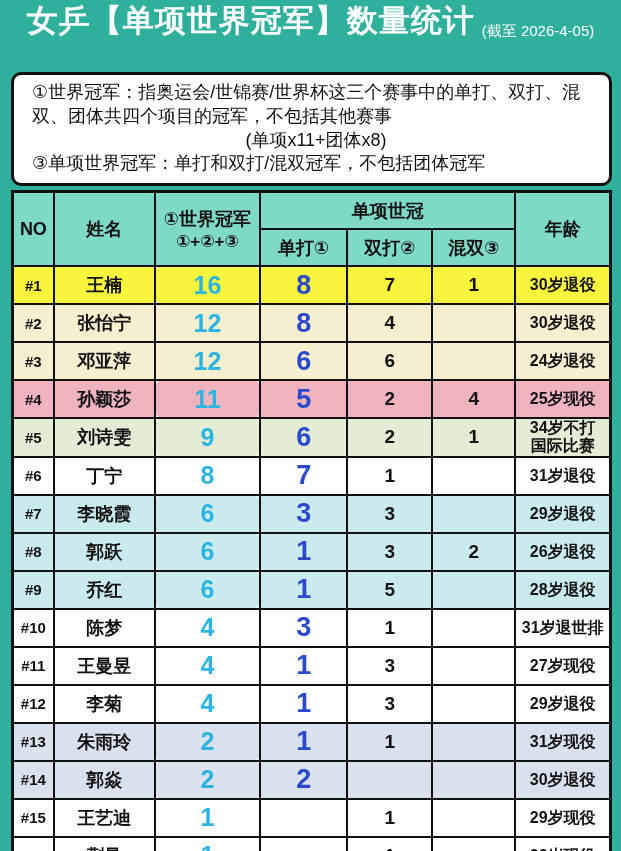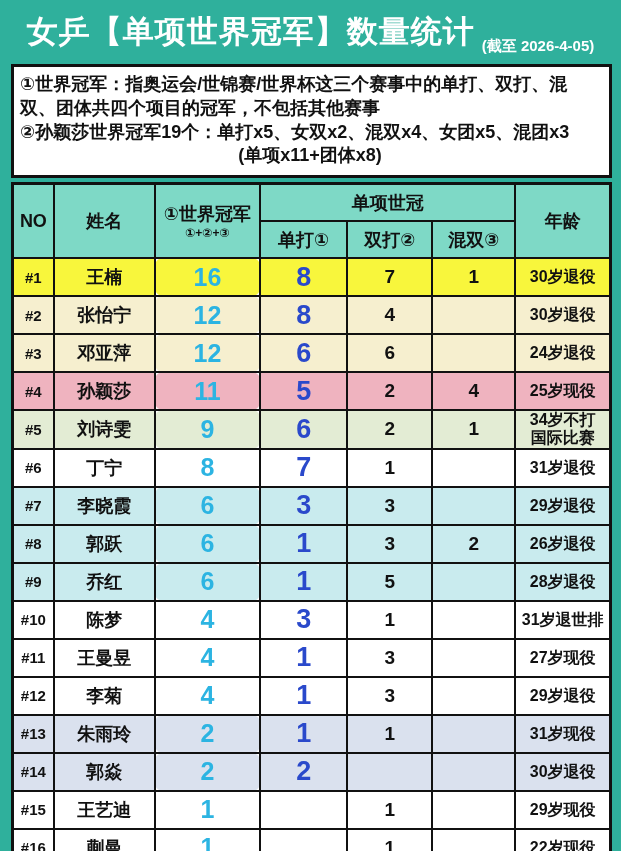--- a/index.html
+++ b/index.html
@@ -3,46 +3,45 @@
 <meta charset="utf-8">
 <style>
   html, body {
     margin: 0; padding: 0;
     width: 621px; height: 851px;
     overflow: hidden;
     background: #2fb09c;
     font-family: "Liberation Sans", "DejaVu Sans", sans-serif;
   }
   .title-bar {
-    height: 64px;
+    height: 72px;
     display: flex;
-    align-items: center;
     justify-content: center;
     gap: 7px;
     color: #ffffff;
   }
   .title-main {
     font-size: 31px;
     font-weight: 900;
     letter-spacing: 1px;
     text-align: center;
   }
   .title-suffix {
     font-size: 15px;
-    font-weight: 700;
-    margin-top: 28px;
+    font-weight: 400;
+    margin-top: 22px;
   }
   .notes {
     margin: 0 9px 4px 11px;
     background: #ffffff;
     border: 3px solid #111111;
-    border-radius: 0;
-    padding: 6px 9px 7px 6px;
+    border-radius: 10px;
+    padding: 6px 9px 7px 18px;
     font-size: 18px;
-    font-weight: 700;
+    font-weight: 400;
     color: #111111;
     line-height: 1.32;
   }
   .notes p { margin: 0; }
   .notes .center { text-align: center; }
   table {
     border-collapse: collapse;
     table-layout: fixed;
     width: 601px;
     margin: 0 0 0 11px;
@@ -56,41 +55,41 @@
     padding: 0 2px;
     overflow: hidden;
     color: #111111;
   }
   thead th {
     background: #7ed9c6;
     font-size: 18px;
     font-weight: 800;
     height: 35px;
   }
-  thead .sub-line { font-size: 12px; font-weight: 800; }
+  thead .sub-line { font-size: 17px; font-weight: 800; }
   tbody td { height: 36px; font-weight: 700; }
   .c-no     { font-size: 15px; font-weight: 800; }
   .c-name   { font-size: 18px; font-weight: 800; }
   .c-total  { font-size: 25px; font-weight: 800; color: #2cb4e2; border-radius: 8px; }
   .c-singles{ font-size: 27px; font-weight: 800; color: #2a49cb; }
   .c-doubles, .c-mixed { font-size: 19px; font-weight: 800; }
   .c-age    { font-size: 16px; font-weight: 800; white-space: pre-line; line-height: 1.15; }
 </style>
 </head>
 <body>
 
 <div class="title-bar">
   <span class="title-main">女乒【单项世界冠军】数量统计</span>
   <span class="title-suffix">(截至 2026-4-05)</span>
 </div>
 
 <div class="notes">
   <p>①世界冠军：指奥运会/世锦赛/世界杯这三个赛事中的单打、双打、混双、团体共四个项目的冠军，不包括其他赛事</p>
-  <p>②孙颖莎世界冠军19个：单打x5、女双x2、混双x4、女团x5、混团x3</p>
   <p class="center">(单项x11+团体x8)</p>
+  <p>③单项世界冠军：单打和双打/混双冠军，不包括团体冠军</p>
 </div>
 
 <table>
   <colgroup>
     <col style="width:6.9%">
     <col style="width:16.9%">
     <col style="width:17.6%">
     <col style="width:14.6%">
     <col style="width:14.2%">
     <col style="width:13.9%">

